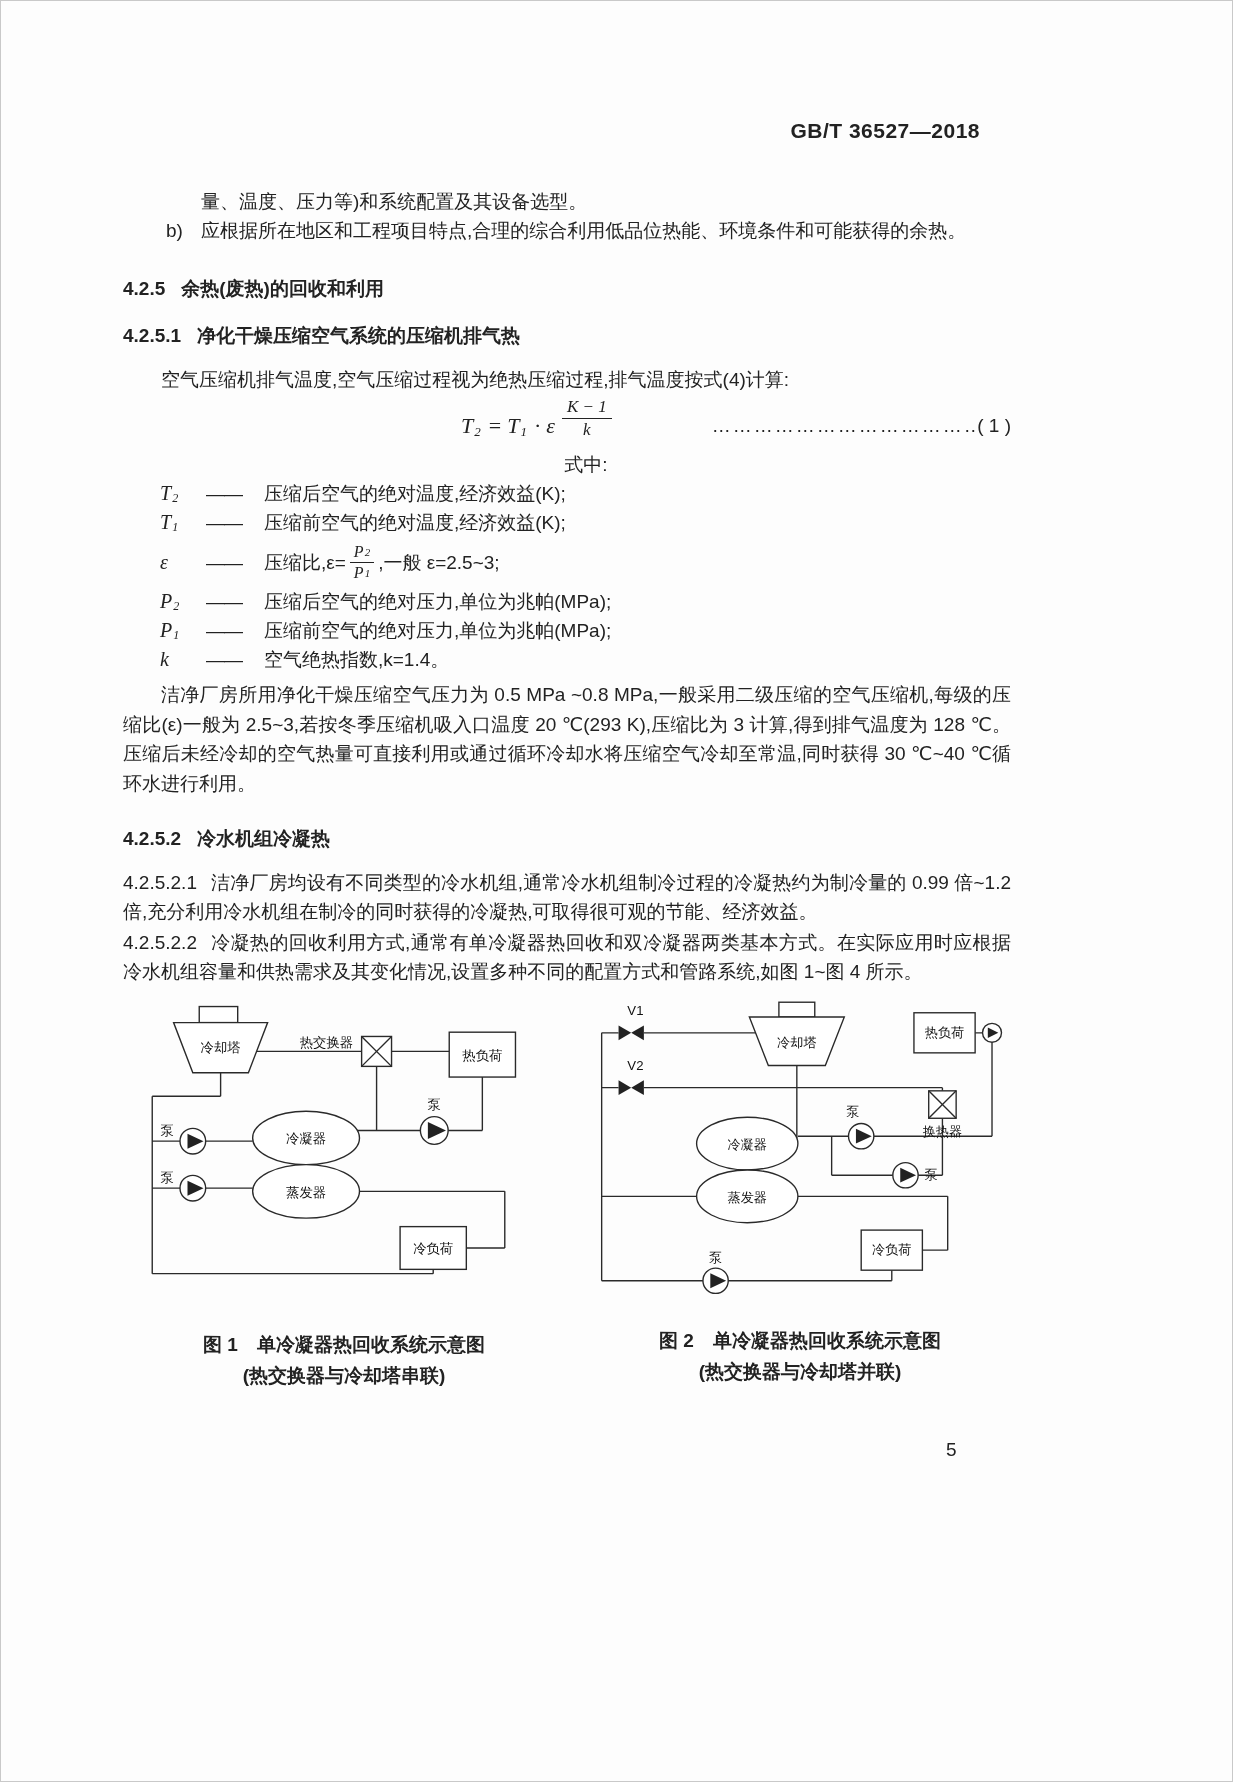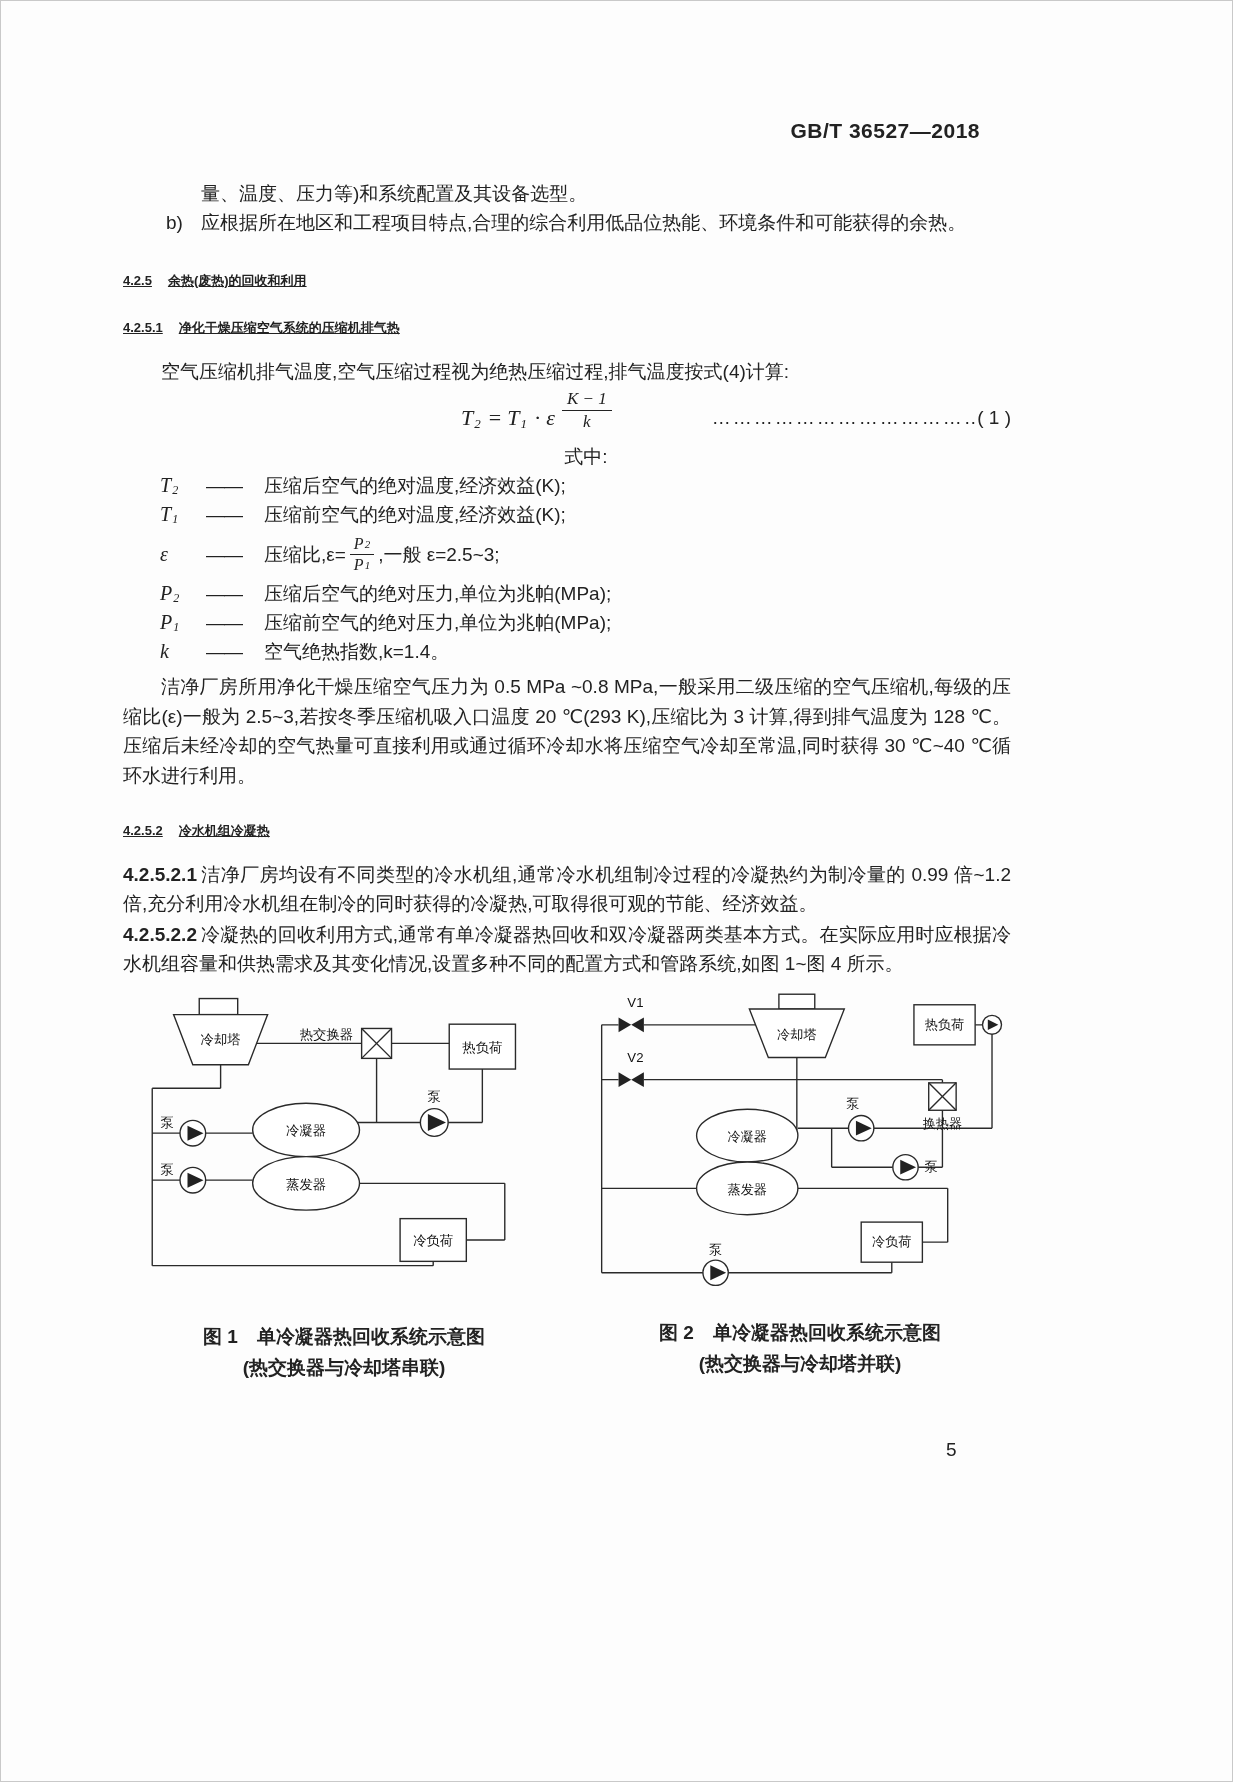--- a/index.html
+++ b/index.html
@@ -9,37 +9,37 @@
     background:#fdfdfd; color:#222;
     font-family:"Liberation Sans","DejaVu Sans",sans-serif;
     border:1px solid #c9c9c9;
     overflow:hidden;
   }
   .doc-number {
     position:absolute; top:118px; right:252px;
     font-size:21px; font-weight:700; letter-spacing:.5px;
   }
   .content {
-    position:absolute; left:122px; top:8px; width:888px;
+    position:absolute; left:122px; top:16px; width:888px;
     padding-top:170px; font-size:19px; line-height:29px; text-align:justify;
   }
   .cont-line { margin-left:78px; text-align:left; }
   .item-b { display:flex; margin-left:43px; text-align:left; }
   .b-marker { width:35px; flex:none; }
-  .heading { font-weight:700; font-size:13px;text-decoration:underline; }
+  .heading { font-weight:700; font-size:19px; }
   .heading .hnum { margin-right:16px; }
   .h-425 { margin-top:29px; }
   .h-4251 { margin-top:18px; }
   .h-4252 { margin-top:26px; }
   .para { }
   .p-intro { margin-top:15px; text-indent:38px; }
   .p-factory { margin-top:6px; text-indent:38px; line-height:29.5px; }
   .num-para { margin-top:15px; }
   .num-para.tight { margin-top:2px; }
-  .pnum { font-weight:700; margin-right:4px; }
+  .pnum { font-weight:400; margin-right:14px; }
 
   
   .formula-row { display:flex; align-items:center; height:50px; margin-top:6px; }
   .formula {
     display:inline-flex; align-items:center; margin-left:338px;
     font-family:"Liberation Serif","DejaVu Serif",serif; font-size:22px; color:#222;
   }
   .it { font-style:italic; }
   .fsub { font-size:13px; position:relative; top:6px; margin:0 2px 0 1px; font-style:italic; }
   .op { margin:0 6px; font-style:normal; }

